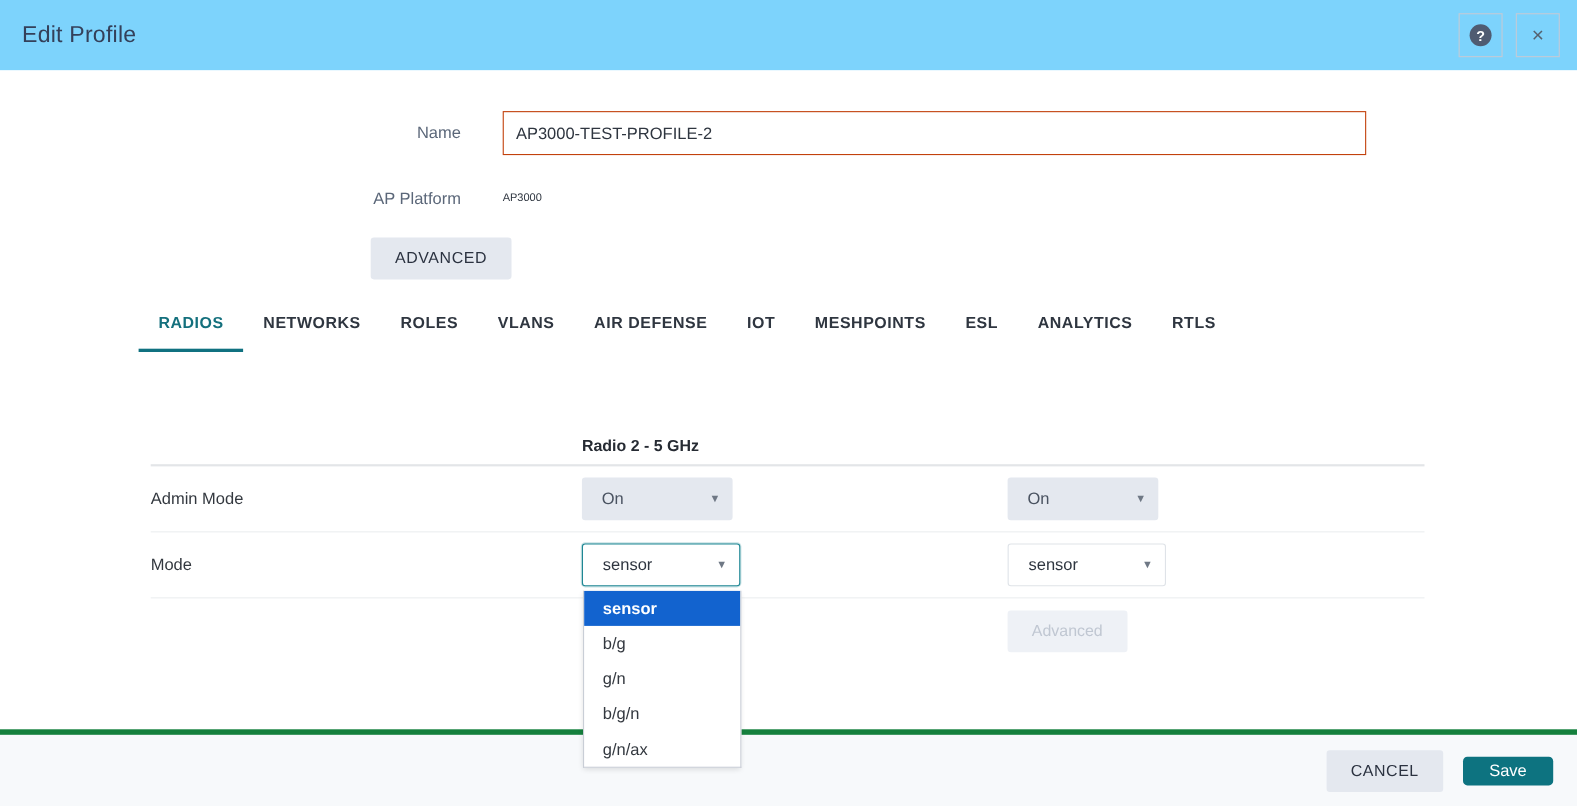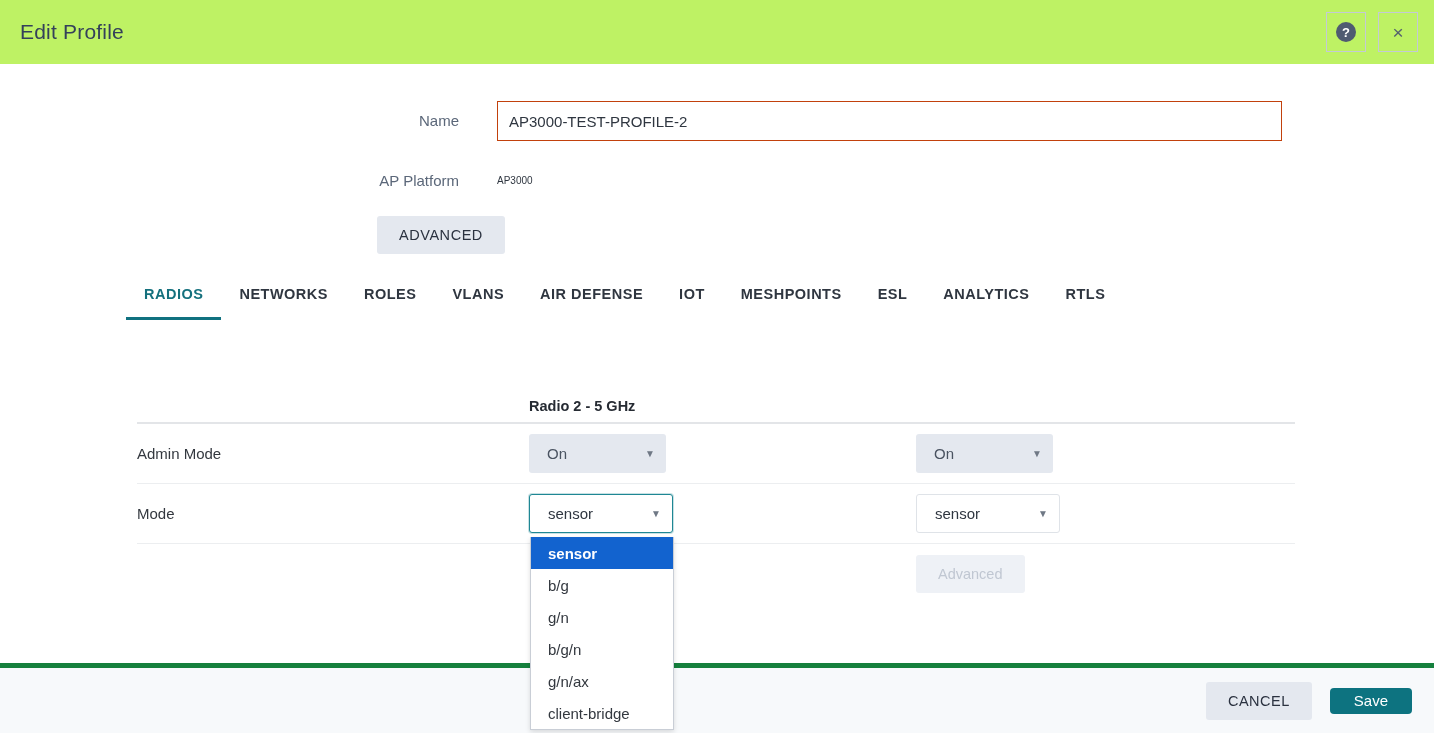--- a/index.html
+++ b/index.html
@@ -16,21 +16,21 @@
     width: 1434px;
     height: 733px;
     background: #ffffff;
   }
 
   
   .titlebar {
     position: absolute;
     left: 0; top: 0;
     width: 1434px; height: 64px;
-    background: #bef264;
+    background: #7dd3fc;
     display: flex;
     align-items: center;
   }
   .titlebar-title {
     margin-left: 20px;
     font-size: 21px;
     color: #34405a;
     letter-spacing: .2px;
   }
   .titlebar-actions {
@@ -66,21 +66,20 @@
     line-height: 1;
   }
 
   
   .content {
     position: absolute;
     left: 0; top: 64px;
     width: 1434px;
     height: 599px;
     background: #ffffff;
-    padding-left: 40px;
   }
 
   .form-row {
     display: flex;
     align-items: flex-start;
   }
   .form-label {
     width: 457px;
     text-align: right;
     padding-right: 38px;
@@ -407,16 +406,15 @@
     <button class="btn-cancel">CANCEL</button>
     <button class="btn-save">Save</button>
   </div>
 
   <div class="dropdown">
     <div class="dd-item selected">sensor</div>
     <div class="dd-item">b/g</div>
     <div class="dd-item">g/n</div>
     <div class="dd-item">b/g/n</div>
     <div class="dd-item">g/n/ax</div>
-    <div class="dd-item">client-bridge</div>
   </div>
 
 </div>
 
 </body></html>

